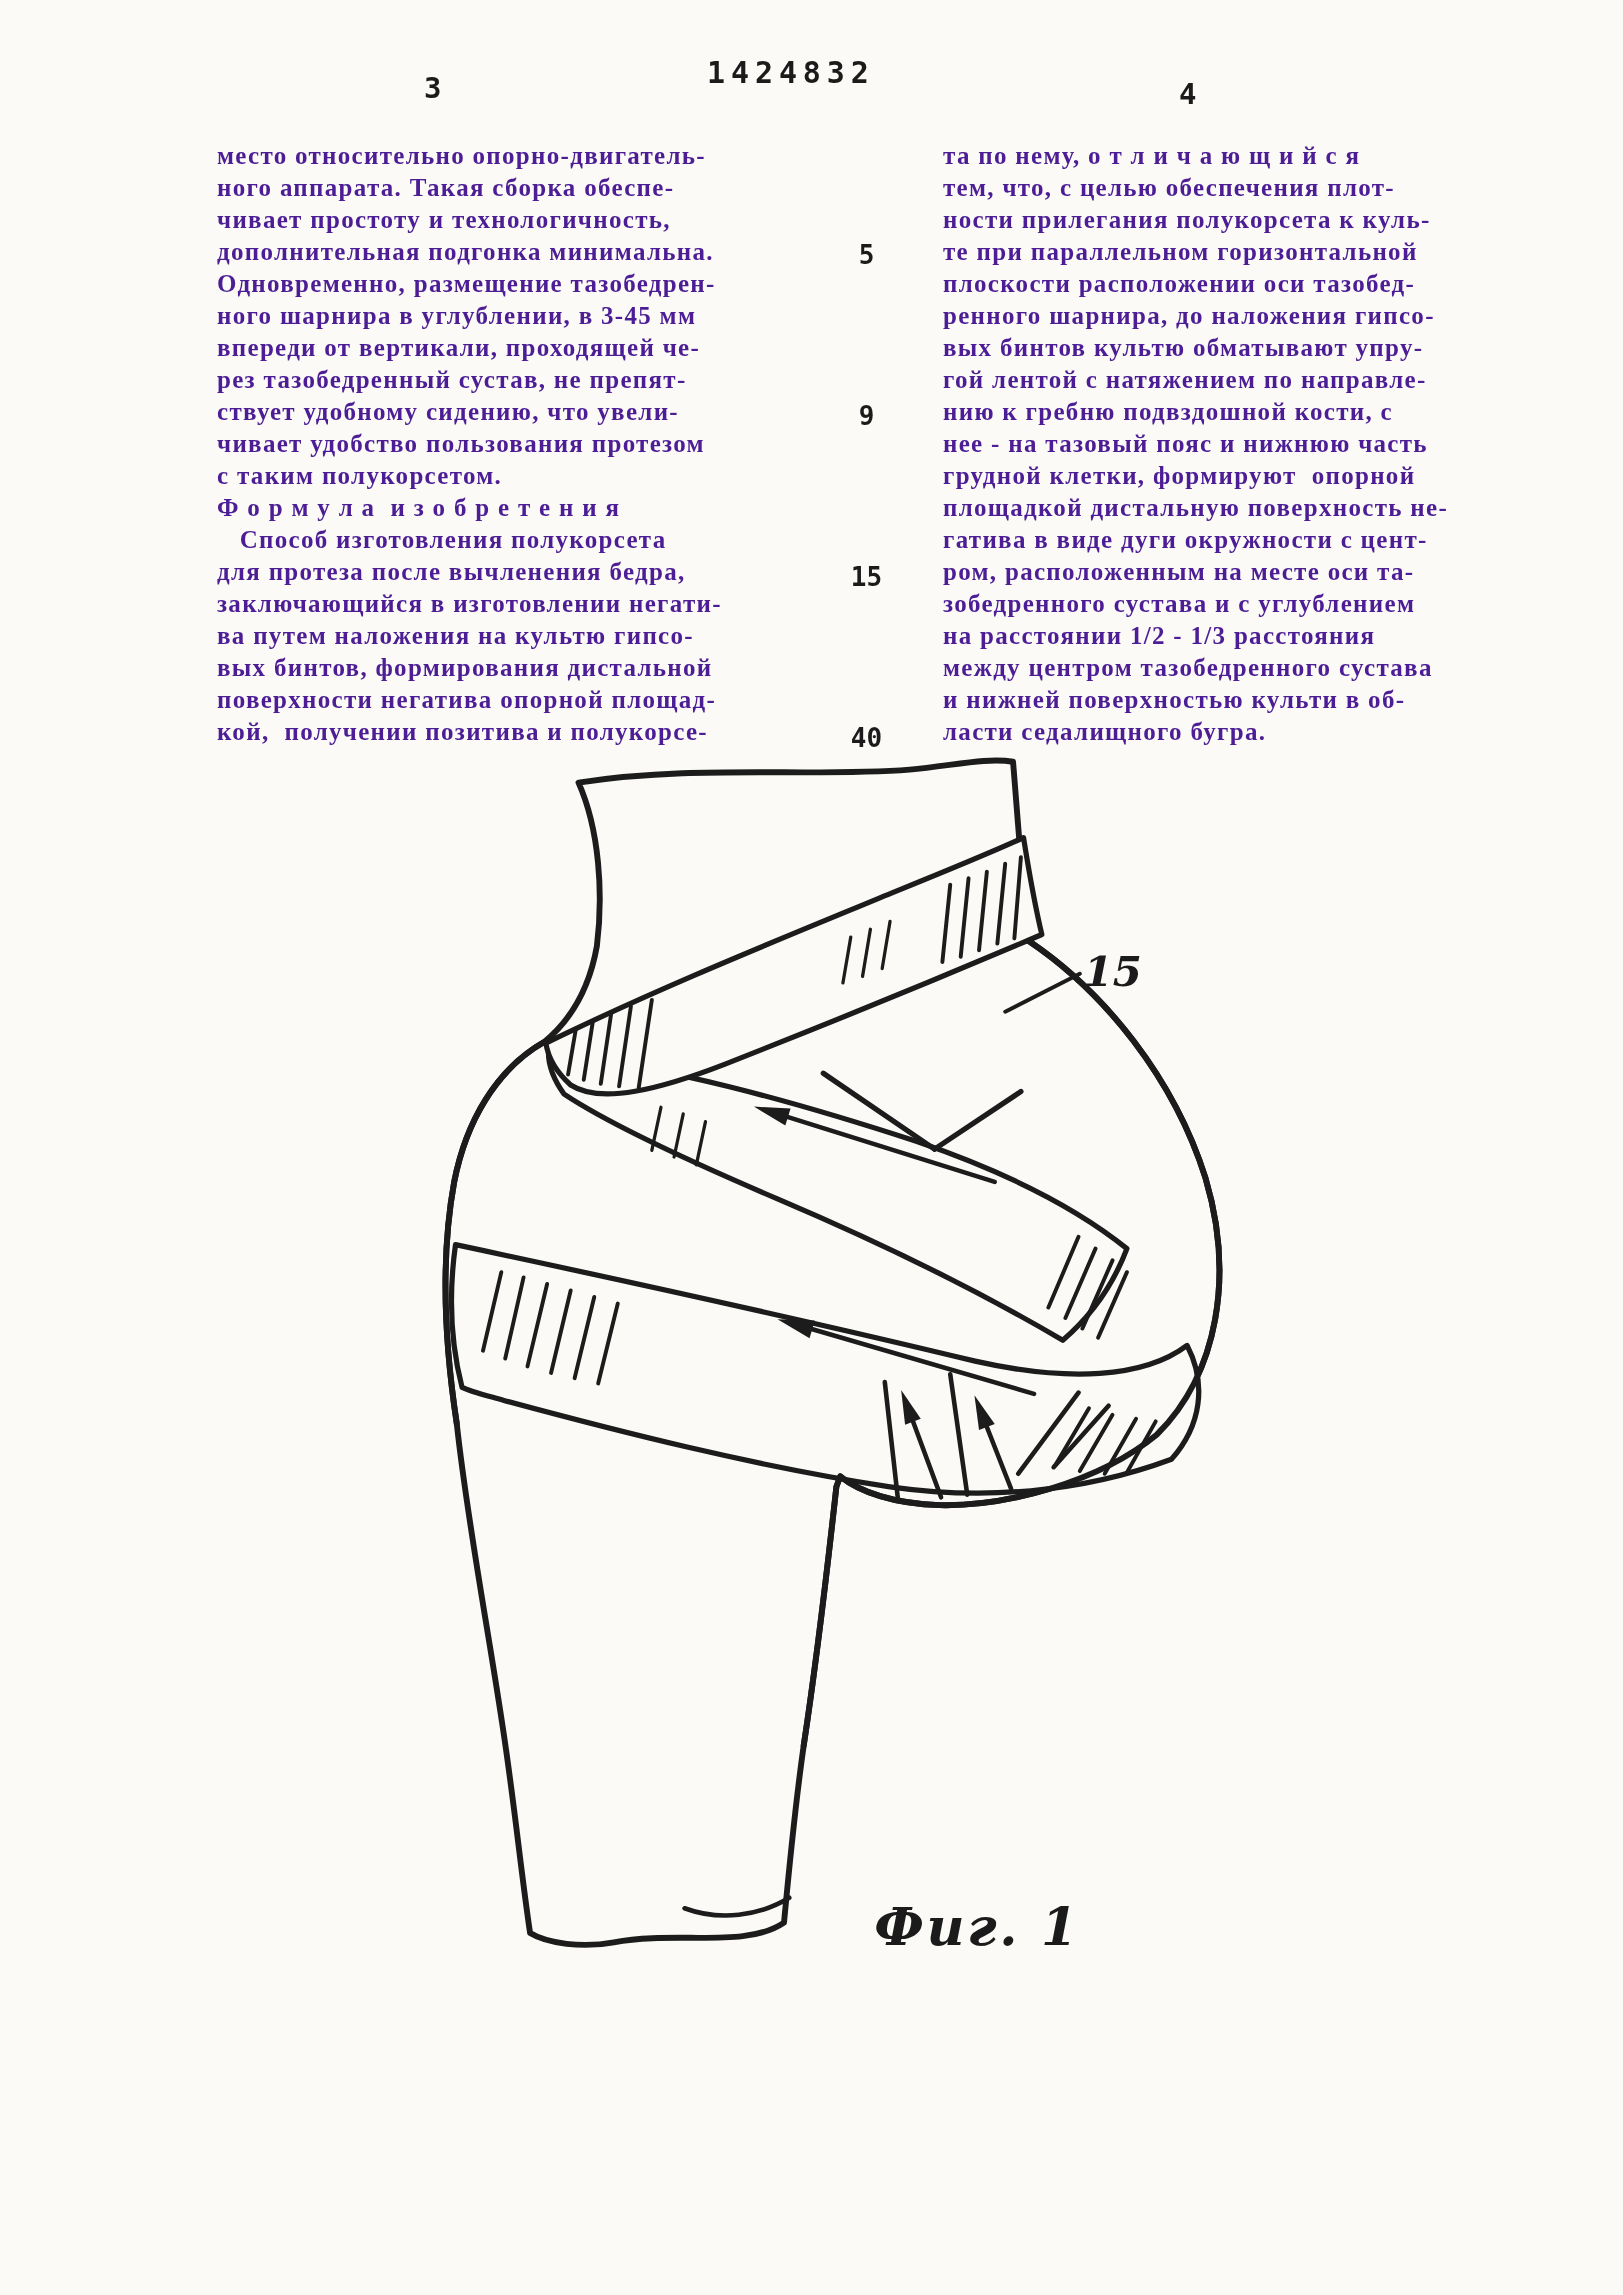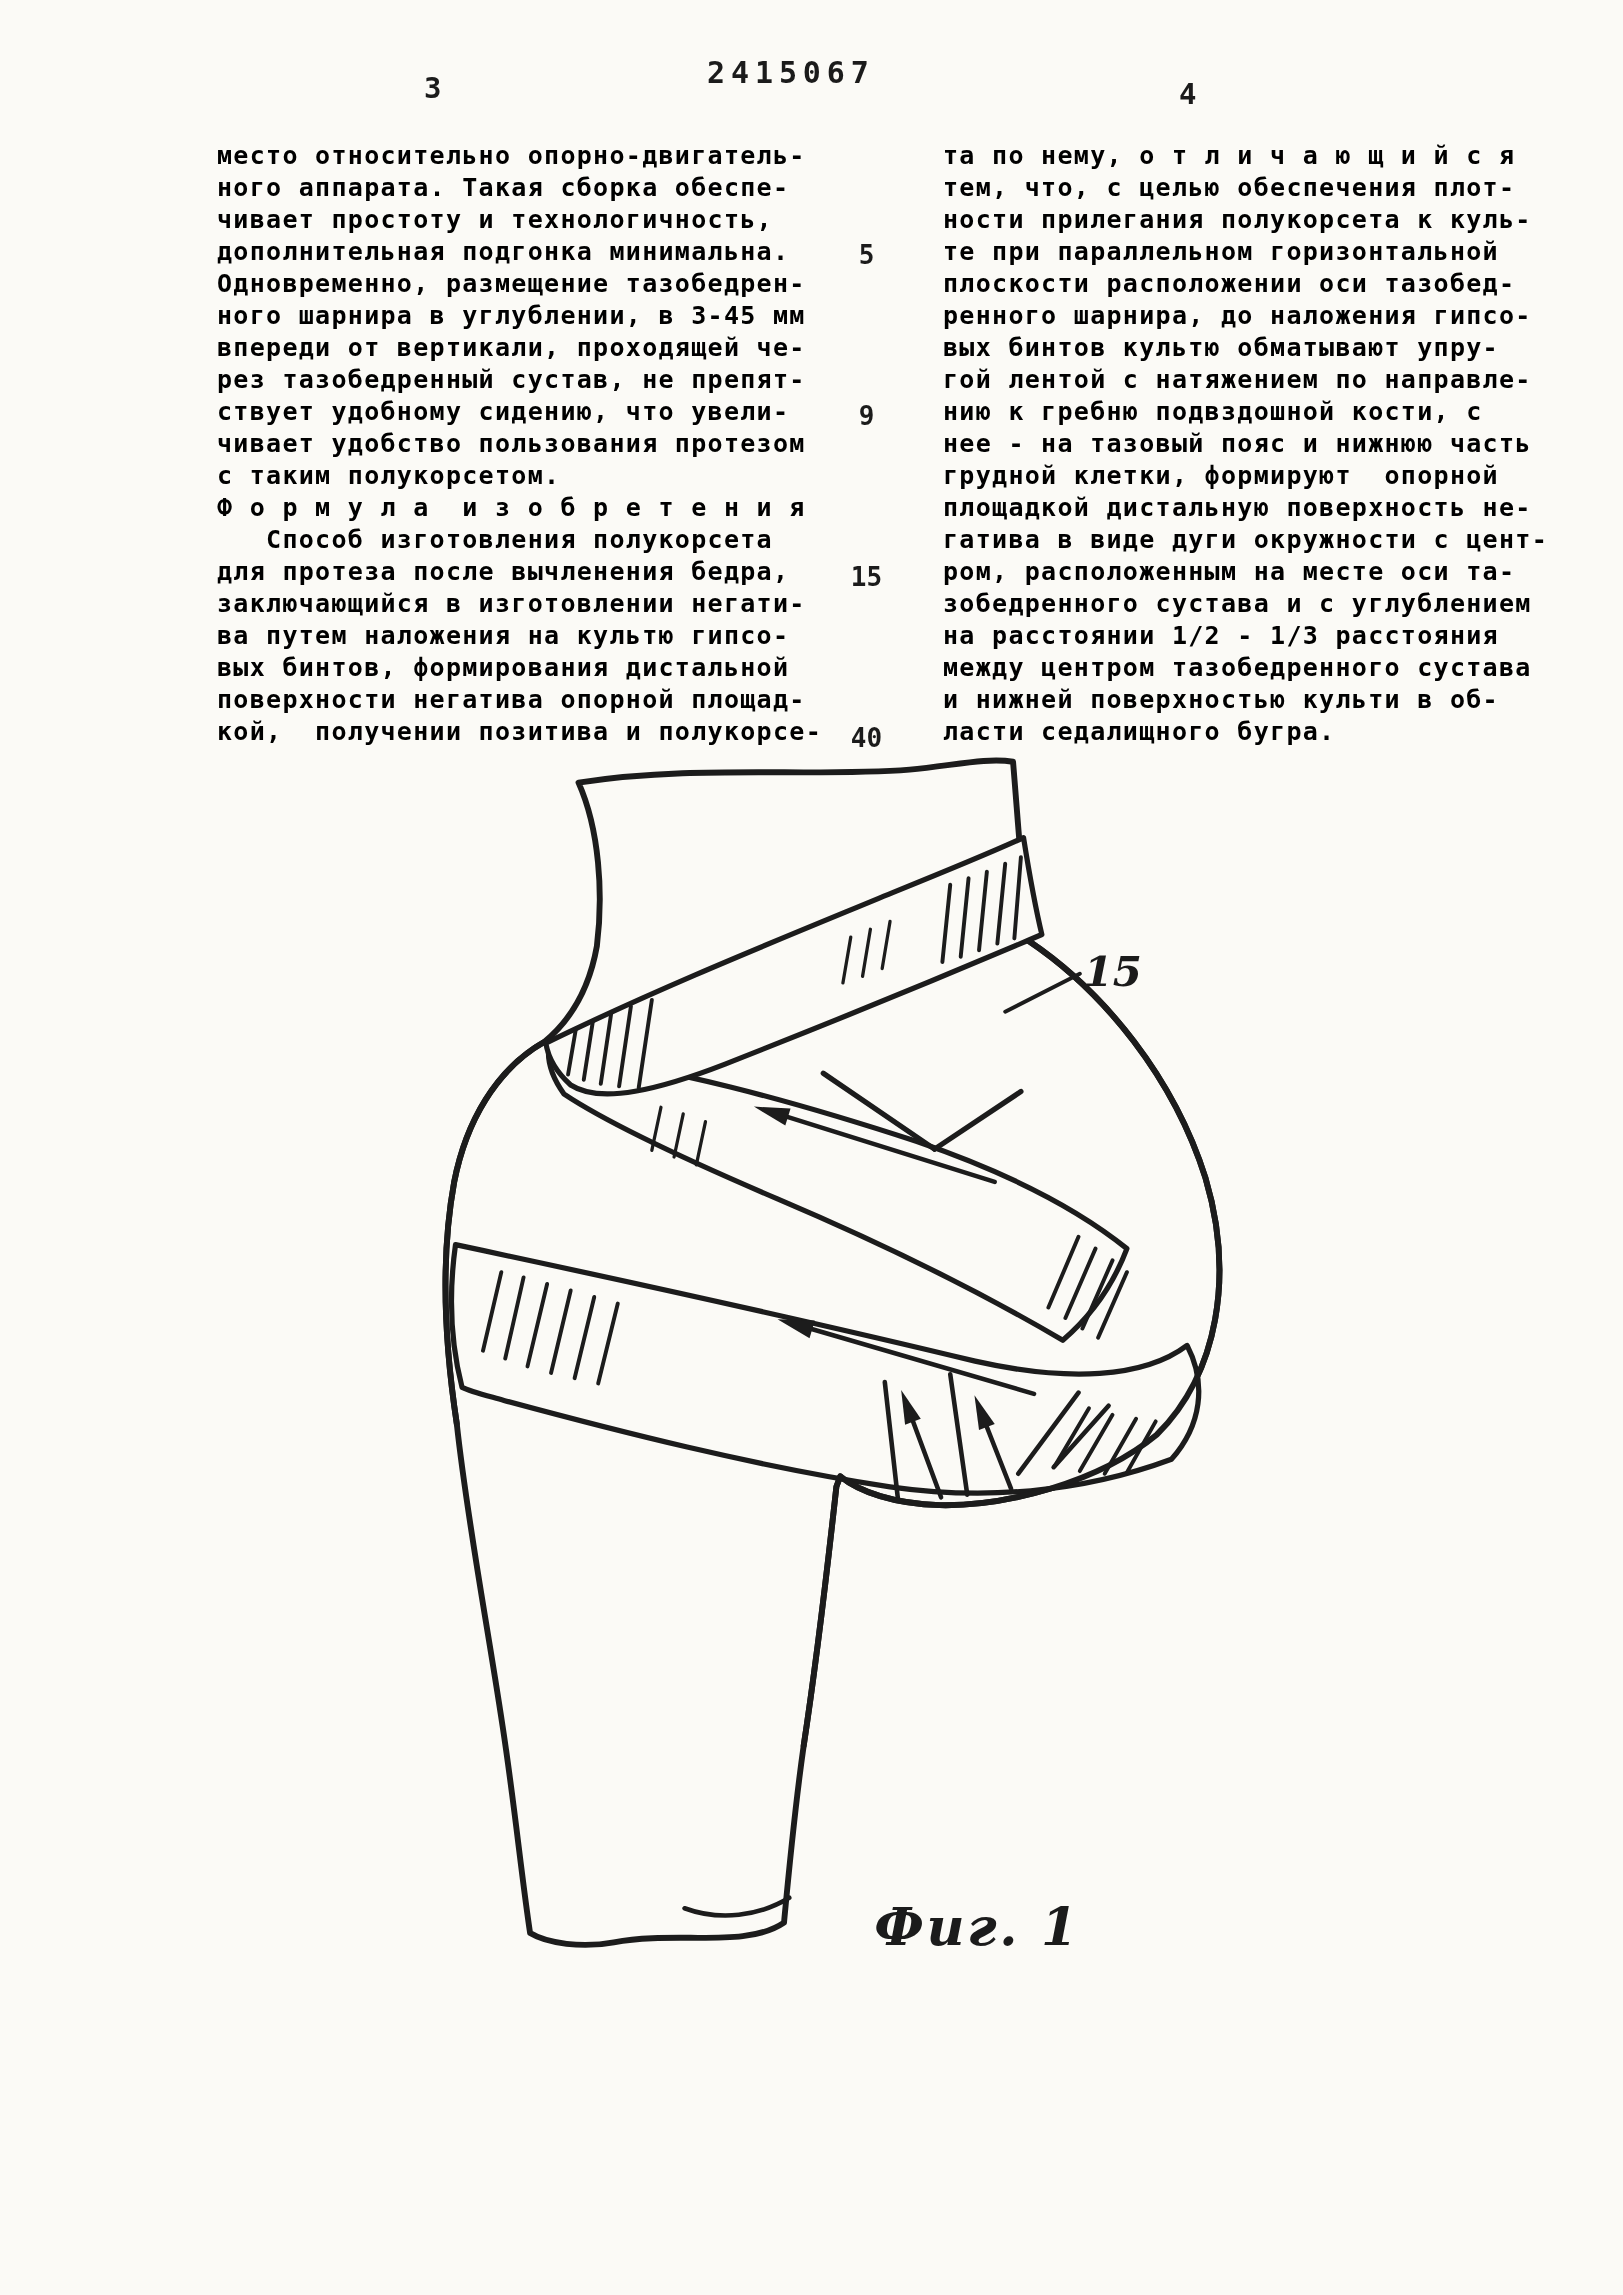--- a/index.html
+++ b/index.html
@@ -20,21 +20,22 @@
   .hdr-patent{left:707px;top:55px;font-size:30px;letter-spacing:5.9px;}
   .hdr-pagenum-right{left:1179px;top:77px;font-size:29px;}
   .col{
     position:absolute;
     top:140px;
     font-size:25px;
     font-weight:700;
     line-height:32px;
     letter-spacing:1.3px;
     white-space:pre;
-    color:#000000;
+    color:#4c1d95;
+    font-family:Liberation Serif, serif;
   }
   .col-left{left:217px;width:615px;}
   .col-right{left:943px;width:615px;}
   .tline{height:32px;}
   .markers{position:absolute;left:839px;top:0;width:55px;height:851px;}
   .marker{
     position:absolute;left:0;width:55px;
     text-align:center;
     font-size:26px;font-weight:700;color:#1b1b1b;
   }
@@ -54,21 +55,21 @@
     font-style:italic;font-weight:700;
     fill:#1b1b1b;
   }
 </style>
 </head>
 <body>
 
 <div class="page">
 
   <div class="hdr hdr-pagenum-left">3</div>
-  <div class="hdr hdr-patent">2415067</div>
+  <div class="hdr hdr-patent">1424832</div>
   <div class="hdr hdr-pagenum-right">4</div>
 
   <div class="col col-left"><div class="tline">место относительно опорно-двигатель-</div><div class="tline">ного аппарата. Такая сборка обеспе-</div><div class="tline">чивает простоту и технологичность,</div><div class="tline">дополнительная подгонка минимальна.</div><div class="tline">Одновременно, размещение тазобедрен-</div><div class="tline">ного шарнира в углублении, в 3-45 мм</div><div class="tline">впереди от вертикали, проходящей че-</div><div class="tline">рез тазобедренный сустав, не препят-</div><div class="tline">ствует удобному сидению, что увели-</div><div class="tline">чивает удобство пользования протезом</div><div class="tline">с таким полукорсетом.</div><div class="tline">Ф о р м у л а  и з о б р е т е н и я</div><div class="tline">   Способ изготовления полукорсета</div><div class="tline">для протеза после вычленения бедра,</div><div class="tline">заключающийся в изготовлении негати-</div><div class="tline">ва путем наложения на культю гипсо-</div><div class="tline">вых бинтов, формирования дистальной</div><div class="tline">поверхности негатива опорной площад-</div><div class="tline">кой,  получении позитива и полукорсе-</div></div>
   <div class="col col-right"><div class="tline">та по нему, о т л и ч а ю щ и й с я</div><div class="tline">тем, что, с целью обеспечения плот-</div><div class="tline">ности прилегания полукорсета к куль-</div><div class="tline">те при параллельном горизонтальной</div><div class="tline">плоскости расположении оси тазобед-</div><div class="tline">ренного шарнира, до наложения гипсо-</div><div class="tline">вых бинтов культю обматывают упру-</div><div class="tline">гой лентой с натяжением по направле-</div><div class="tline">нию к гребню подвздошной кости, с</div><div class="tline">нее - на тазовый пояс и нижнюю часть</div><div class="tline">грудной клетки, формируют  опорной</div><div class="tline">площадкой дистальную поверхность не-</div><div class="tline">гатива в виде дуги окружности с цент-</div><div class="tline">ром, расположенным на месте оси та-</div><div class="tline">зобедренного сустава и с углублением</div><div class="tline">на расстоянии 1/2 - 1/3 расстояния</div><div class="tline">между центром тазобедренного сустава</div><div class="tline">и нижней поверхностью культи в об-</div><div class="tline">ласти седалищного бугра.</div></div>
 
   <div class="markers">
       <div class="marker" style="top: 240px;">5</div>
       <div class="marker" style="top: 401px;">9</div>
       <div class="marker" style="top: 562px;">15</div>
       <div class="marker" style="top: 723px;">40</div>

